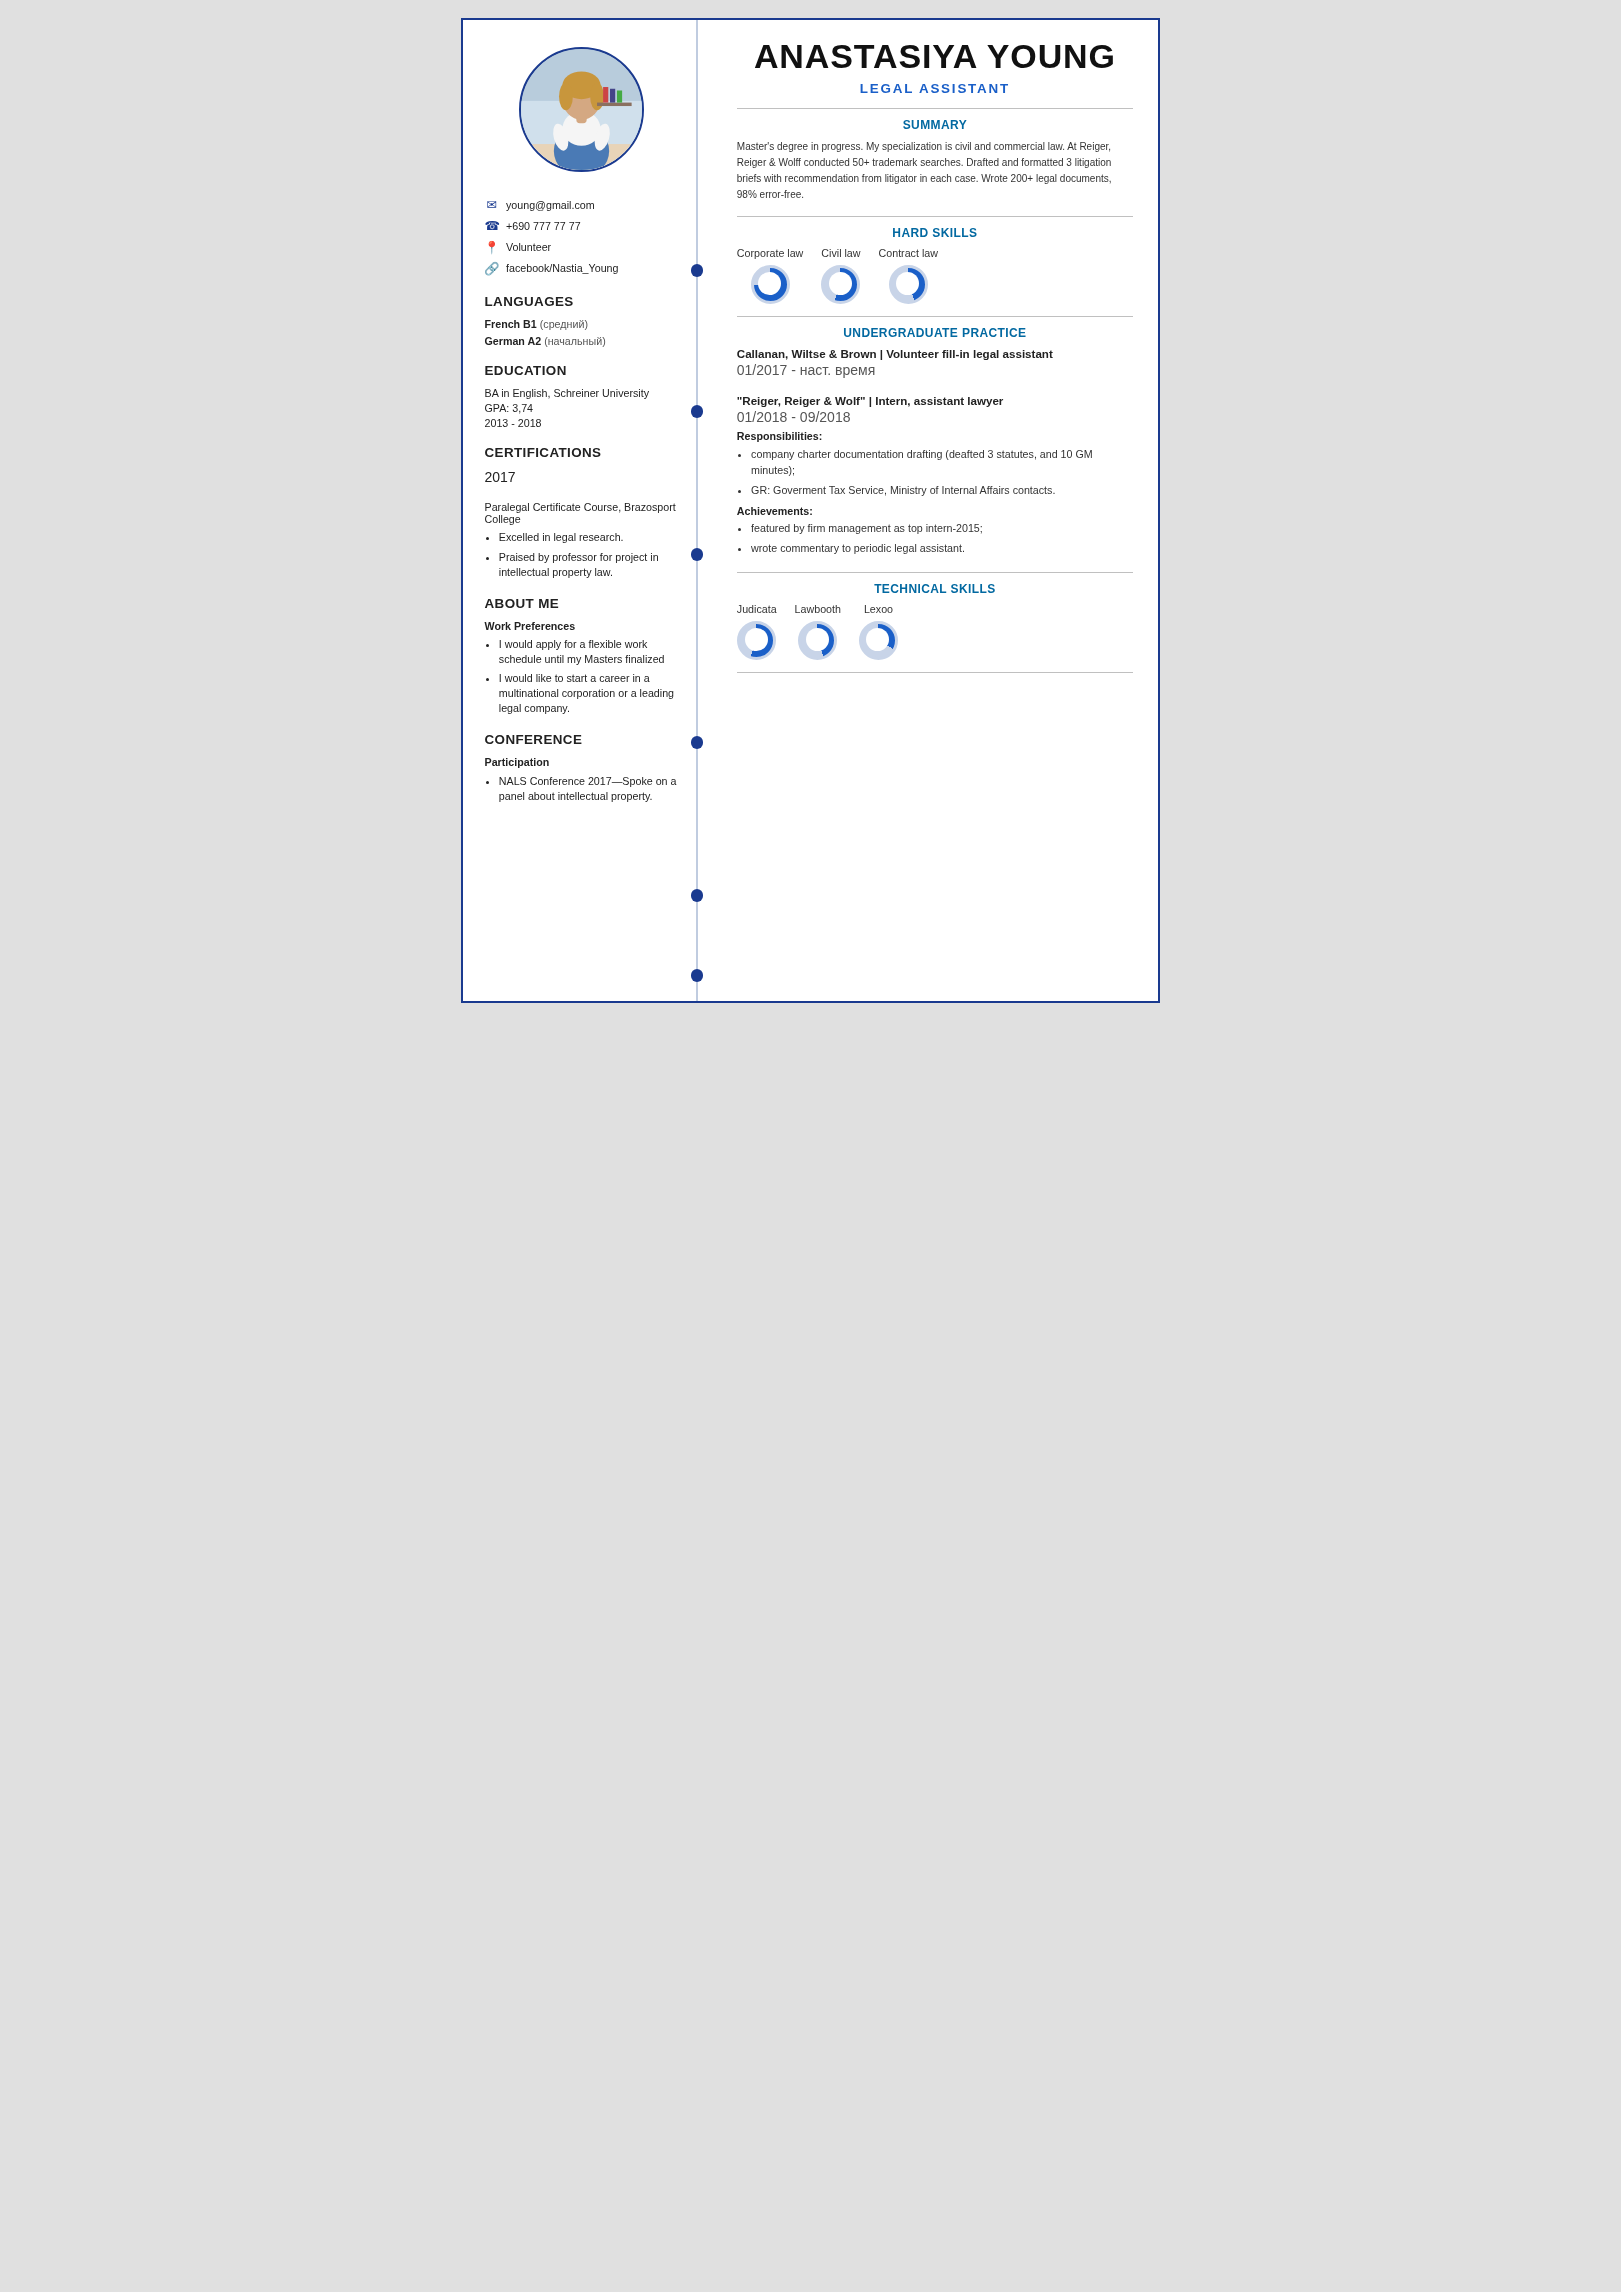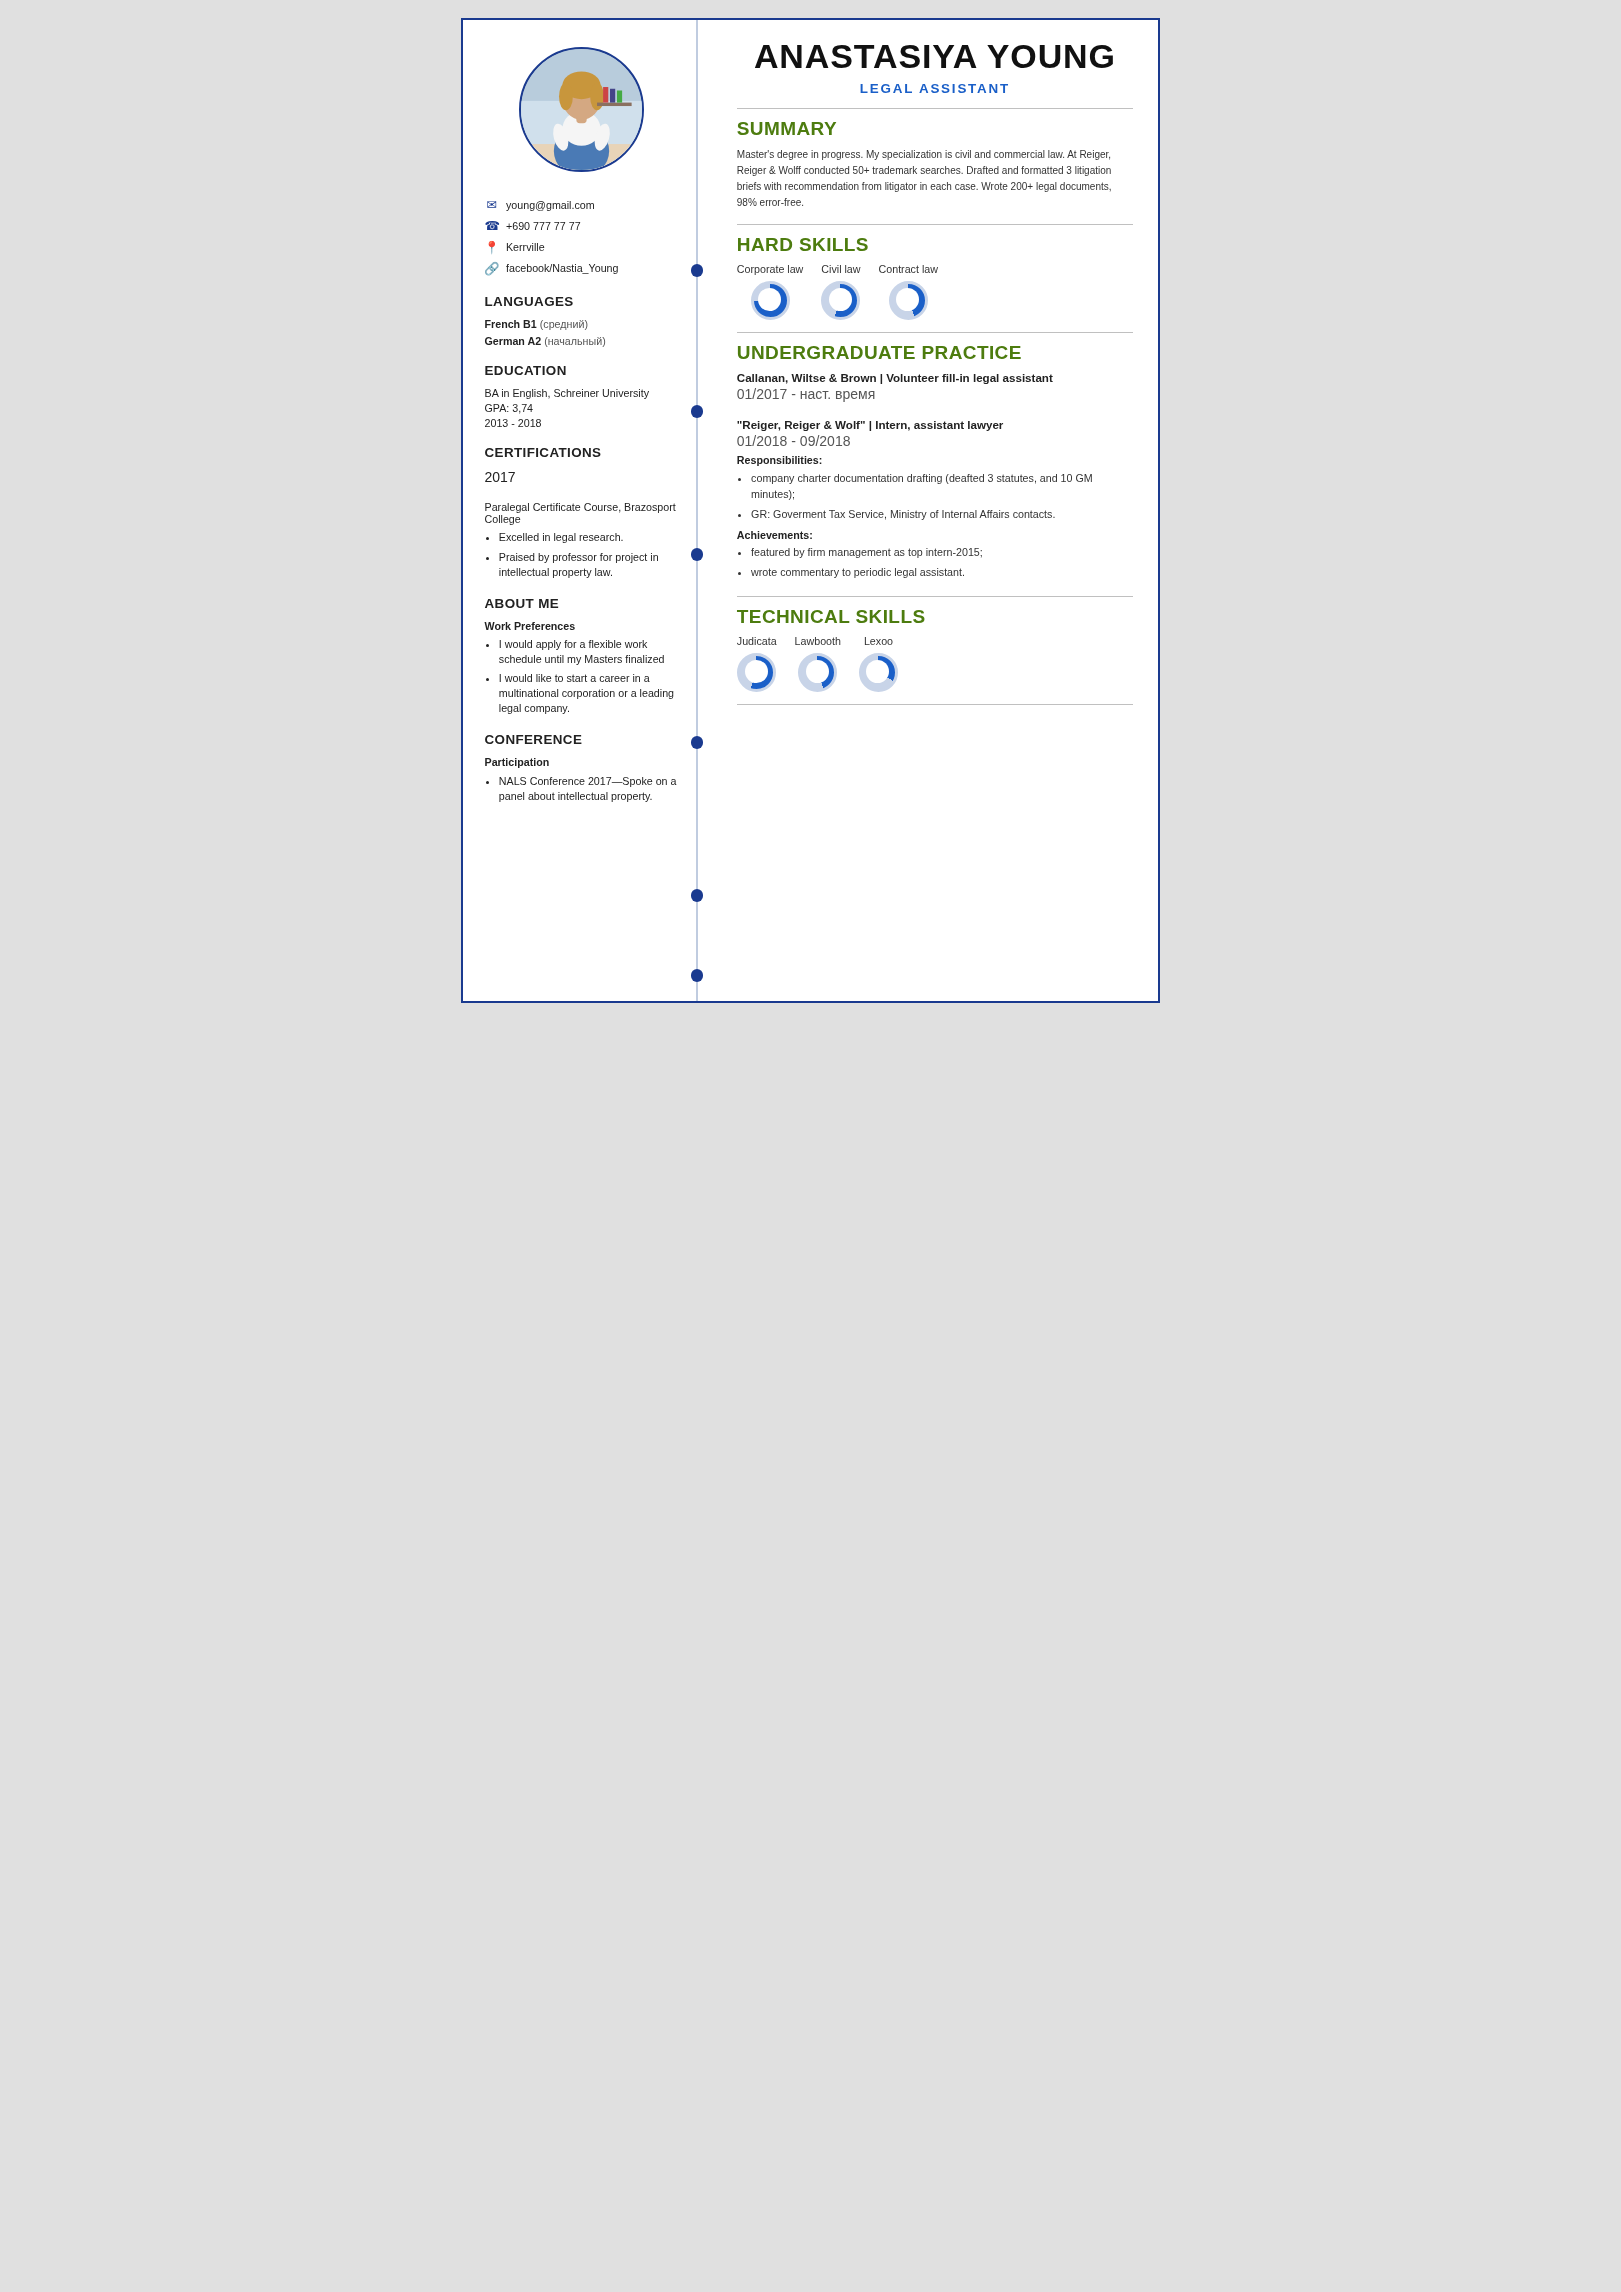--- a/index.html
+++ b/index.html
@@ -159,26 +159,27 @@
       letter-spacing: 1.8px;
       margin-top: 5.4px;
       text-transform: uppercase;
     }
     .section-divider {
       border: none;
       border-top: 1.3px solid #c0c0c0;
       margin: 12.5px 0 9px 0;
     }
     .section-title-right {
-      font-size: 19px;
-      font-weight: bold;
-      color: #4d7c0f;
+      font-size: 12px;
+      font-weight: bold;
+      color: #0369a1;
       letter-spacing: 0.4px;
       margin-bottom: 7.2px;
       text-transform: uppercase;
+      text-align: center;
     }
     .summary-text {
       font-size: 10px;
       color: #333;
       line-height: 1.6;
     }
     .skills-grid {
       display: flex;
       gap: 18px;
       margin-top: 7.2px;
@@ -334,21 +335,21 @@
       <div class="contact-item">
         <span class="contact-icon">✉</span>
         <span>young@gmail.com</span>
       </div>
       <div class="contact-item">
         <span class="contact-icon">☎</span>
         <span>+690 777 77 77</span>
       </div>
       <div class="contact-item">
         <span class="contact-icon">📍</span>
-        <span>Kerrville</span>
+        <span>Volunteer</span>
       </div>
       <div class="contact-item">
         <span class="contact-icon">🔗</span>
         <span>facebook/Nastia_Young</span>
       </div>
     </div>
 
     <div>
       <div class="section-title-left">LANGUAGES</div>
       <div class="lang-item">

